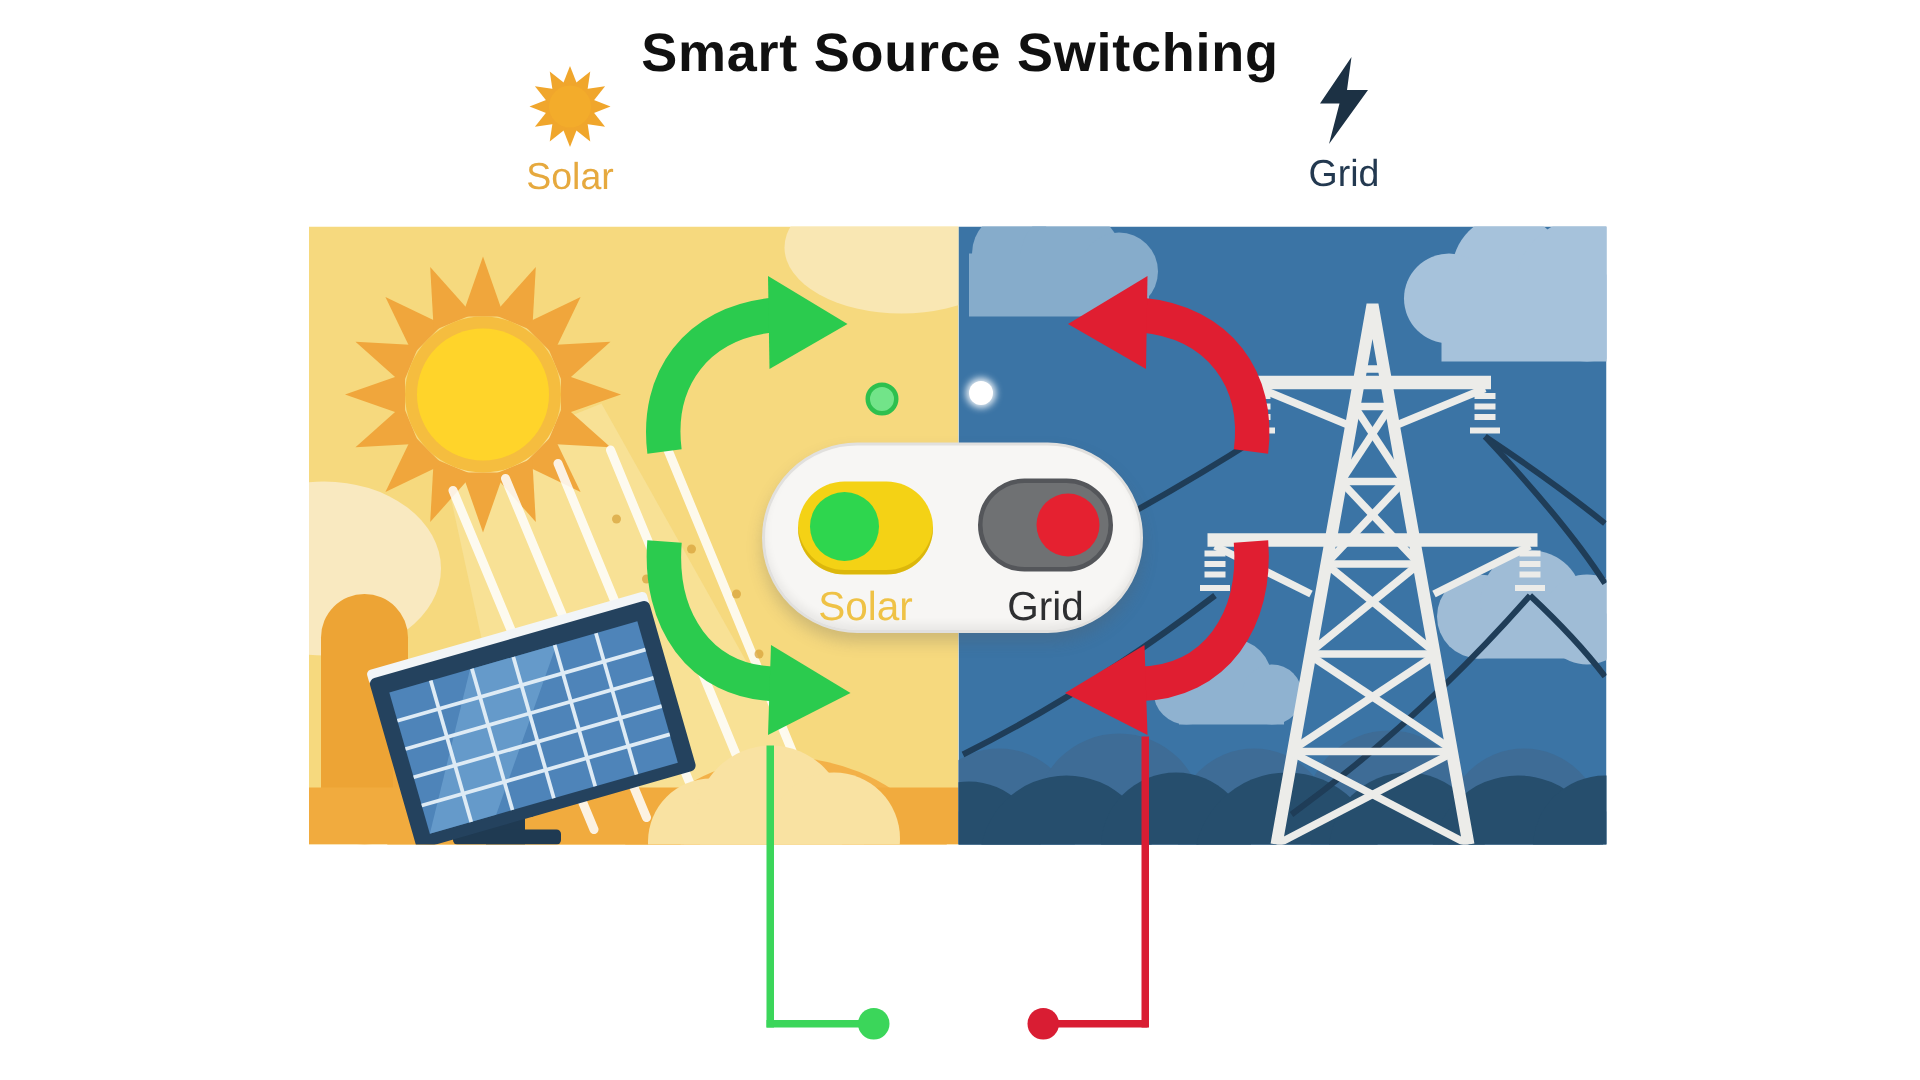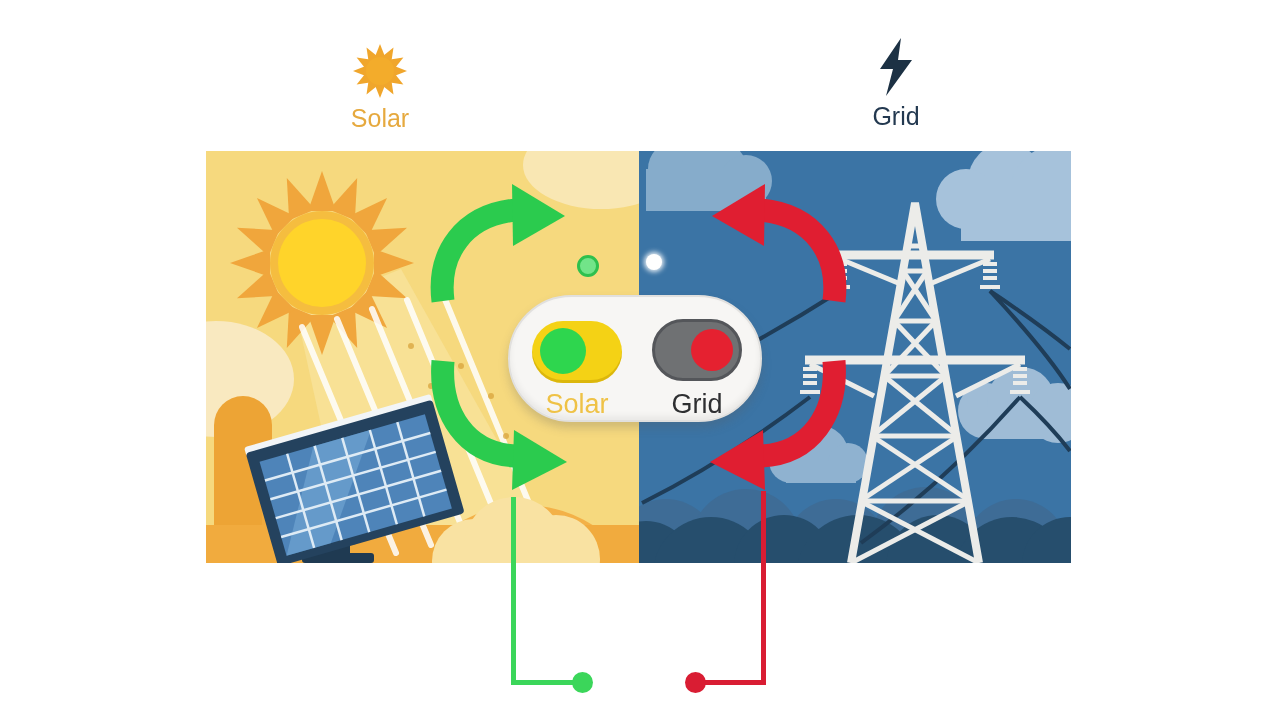--- a/index.html
+++ b/index.html
@@ -57,20 +57,21 @@
   .rh{left:701px;top:680px;width:64px;height:5px;}
   .enddot{position:absolute;width:21px;height:21px;border-radius:50%;z-index:3;}
   .enddot-green{left:572px;top:672px;background:var(--c-line-green,#3BD65A);}
   .enddot-red{left:685px;top:672px;background:var(--c-line-red,#D91D33);}
 </style>
 </head>
 <body>
 
 <div class="stage">
 
+  <div class="title">Smart Source Switching</div>
 
   <div class="legend legend-solar">
     <svg class="icon" width="58" height="58" viewBox="0 0 58 58">
       <g transform="translate(29,29)" fill="#F0A62C">
         <g id="lray">
             <polygon points="0,-27 5.5,-13 -5.5,-13"></polygon>
           </g>
         <use href="#lray" transform="rotate(30)"></use>
           <use href="#lray" transform="rotate(60)"></use>
         <use href="#lray" transform="rotate(90)"></use>

